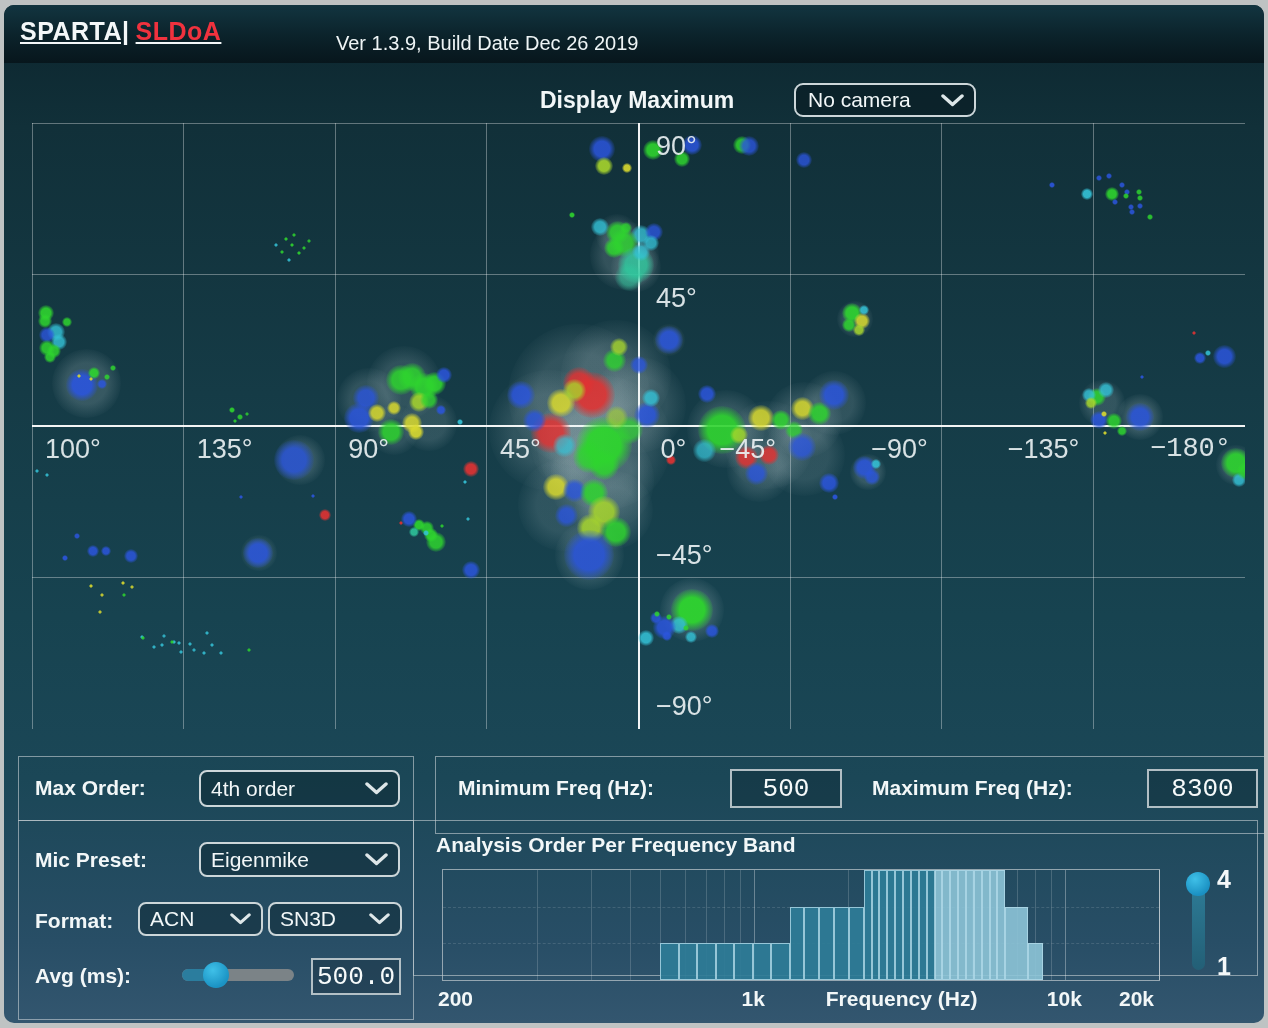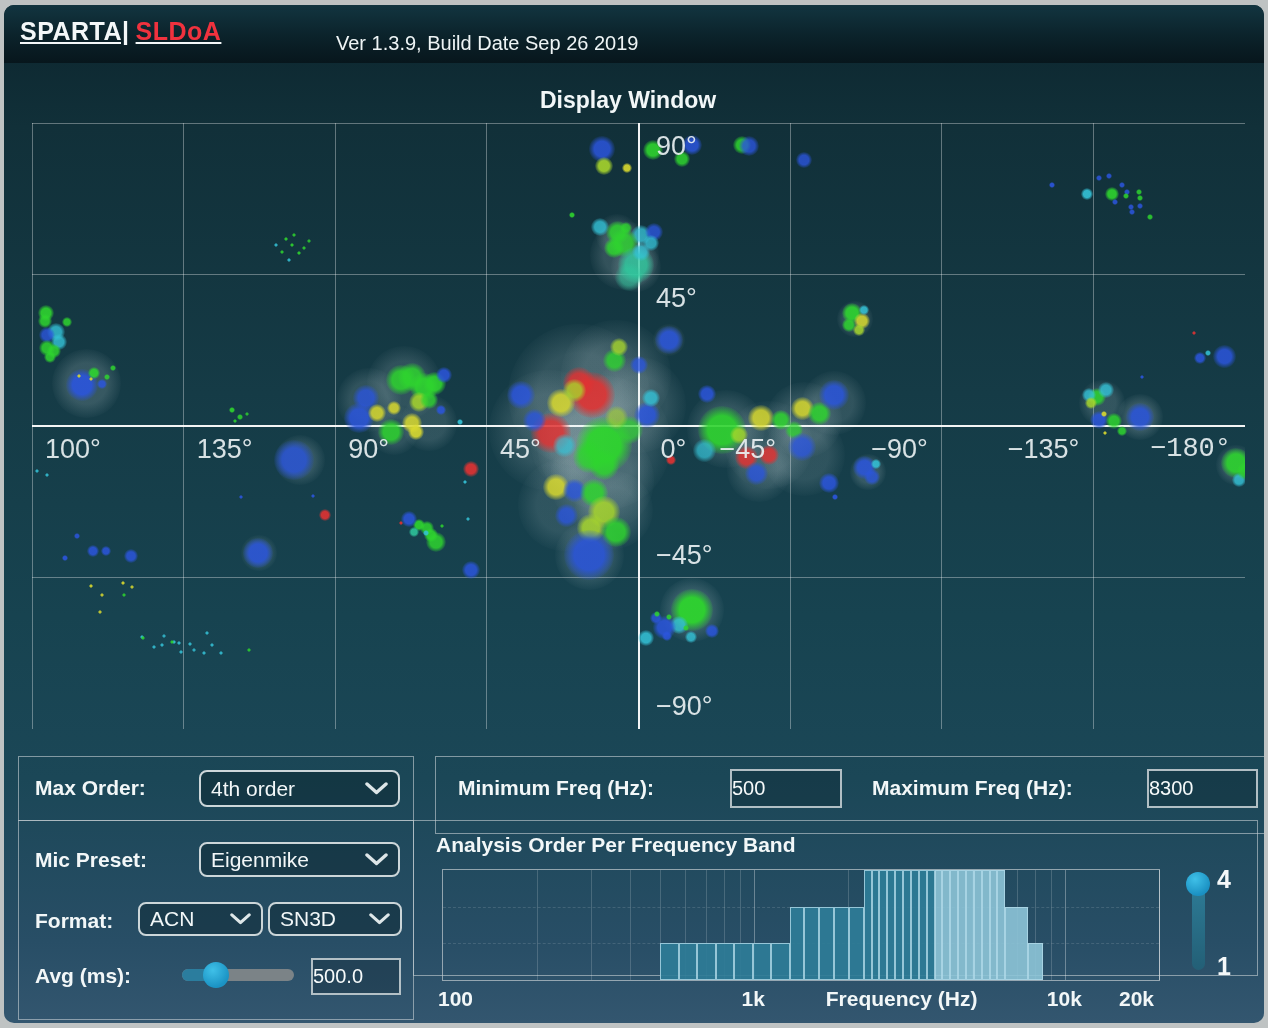--- a/index.html
+++ b/index.html
@@ -32,21 +32,21 @@
   
   .panel{position:absolute;box-sizing:border-box;border:1px solid rgba(195,205,210,.62);}
   #panelA{left:14px;top:751px;width:396px;height:65px;}
   #panelB{left:14px;top:815px;width:396px;height:200px;}
   #panelC{left:431px;top:751px;width:845px;height:78px;}
   #panelD{left:409px;top:815px;width:845px;height:156px;padding-left:48px;}
   .lbl{position:absolute;font-weight:bold;color:#f2f7f8;font-size:21px;white-space:nowrap;}
   .combo2{position:absolute;box-sizing:border-box;border:2px solid #ccd6d9;border-radius:8px;background:rgba(7,25,32,.35);
           color:#f2f7f8;display:flex;align-items:center;justify-content:space-between;padding:0 10px;font-size:21px;}
   .valbox{position:absolute;box-sizing:border-box;border:2px solid rgba(205,214,217,.85);background:rgba(7,25,32,.25);
-          color:#f6fafa;font-size:20px;display:flex;align-items:center;}
+          color:#f6fafa;font-size:26px;display:flex;align-items:center;justify-content:center;font-family:Liberation Mono, monospace;}
   
   .hslider-track{position:absolute;border-radius:7px;background:#7b8387;}
   .hslider-fill{position:absolute;border-radius:7px 0 0 7px;background:#2b7d9e;}
   .hthumb{position:absolute;border-radius:50%;background:radial-gradient(circle at 38% 32%,#3fc0e8,#1b93c4 70%);}
   
   #hplot{position:absolute;left:28px;top:48px;width:718px;height:112px;box-sizing:border-box;
          border:1px solid rgba(190,200,205,.72);}
   .hgrid{position:absolute;top:0;bottom:0;width:1px;}
   .hdash{position:absolute;left:0;right:0;height:0;border-top:1px dashed rgba(255,255,255,.13);}
   .bar{position:absolute;bottom:0;box-sizing:border-box;border:1px solid rgba(176,218,232,.8);}
@@ -61,26 +61,32 @@
 </head>
 <body>
 
 <div id="root">
   <div id="app">
 
     <div class="titlebar">
       <div class="brand">
         <span>SPARTA|</span><span class="plugin">SLDoA</span>
       </div>
-      <div class="version">Ver 1.3.9, Build Date Sep 26 2019</div>
-    </div>
-
-    <div class="disp-title">Display Window</div>
+      <div class="version">Ver 1.3.9, Build Date Dec 26 2019</div>
+    </div>
+
+    <div class="disp-title">Display Maximum</div>
 
     <div class="cam-row">
+      <div class="combo cam-combo">
+        <span>No camera</span>
+        <svg class="chev" width="23" height="13" viewBox="0 0 23 13">
+            <polyline points="2,2 11.5,10.5 21,2" stroke="#dde6e8" stroke-width="3.4" fill="none" stroke-linecap="round" stroke-linejoin="round"></polyline>
+          </svg>
+      </div>
     </div>
 
     <div id="plot">
         <div class="gline" style="left: -0.5px; top: 0px; width: 1px; height: 606px;"></div>
         <div class="gline" style="left: 151.125px; top: 0px; width: 1px; height: 606px;"></div>
         <div class="gline" style="left: 302.75px; top: 0px; width: 1px; height: 606px;"></div>
         <div class="gline" style="left: 454.375px; top: 0px; width: 1px; height: 606px;"></div>
         <div class="gline major" style="left: 605.5px; top: 0px; width: 2px; height: 606px;"></div>
         <div class="gline" style="left: 757.625px; top: 0px; width: 1px; height: 606px;"></div>
         <div class="gline" style="left: 909.25px; top: 0px; width: 1px; height: 606px;"></div>
@@ -450,21 +456,21 @@
           <div class="bar" style="left: 515.111px; width: 7.86359px; height: 110px; background: rgba(141, 196, 215, 0.9);"></div>
           <div class="bar" style="left: 522.974px; width: 7.85728px; height: 110px; background: rgba(141, 196, 215, 0.9);"></div>
           <div class="bar" style="left: 530.832px; width: 7.85272px; height: 110px; background: rgba(141, 196, 215, 0.9);"></div>
           <div class="bar" style="left: 538.684px; width: 7.87193px; height: 110px; background: rgba(141, 196, 215, 0.9);"></div>
           <div class="bar" style="left: 546.556px; width: 7.86358px; height: 110px; background: rgba(141, 196, 215, 0.9);"></div>
           <div class="bar" style="left: 554.42px; width: 7.60008px; height: 110px; background: rgba(141, 196, 215, 0.9);"></div>
           <div class="bar" style="left: 562.02px; width: 23.2234px; height: 73.3333px; background: rgba(141, 196, 215, 0.9);"></div>
           <div class="bar" style="left: 585.243px; width: 14.327px; height: 36.6667px; background: rgba(141, 196, 215, 0.9);"></div>
         </div>
       <div id="hticks">
-          <div class="htick" style="left: 24px;">100</div>
+          <div class="htick" style="left: 24px;">200</div>
           <div class="htick" style="left: 314.165px; width: 50px; text-align: center;">1k</div>
           <div class="htick" style="left: 625.33px; width: 50px; text-align: center;">10k</div>
           <div class="htick" style="left: 690px; width: 50px; text-align: right;">20k</div>
           <div class="htick" style="left: 397.628px; width: 180px; text-align: center;">Frequency (Hz)</div>
         </div>
       <div class="vslider-track"></div>
       <div class="vthumb" style="left:772px;top:51px;"></div>
       <div class="vlab" style="left:803px;top:44px;">4</div>
       <div class="vlab" style="left:803px;top:131px;">1</div>
     </div>

